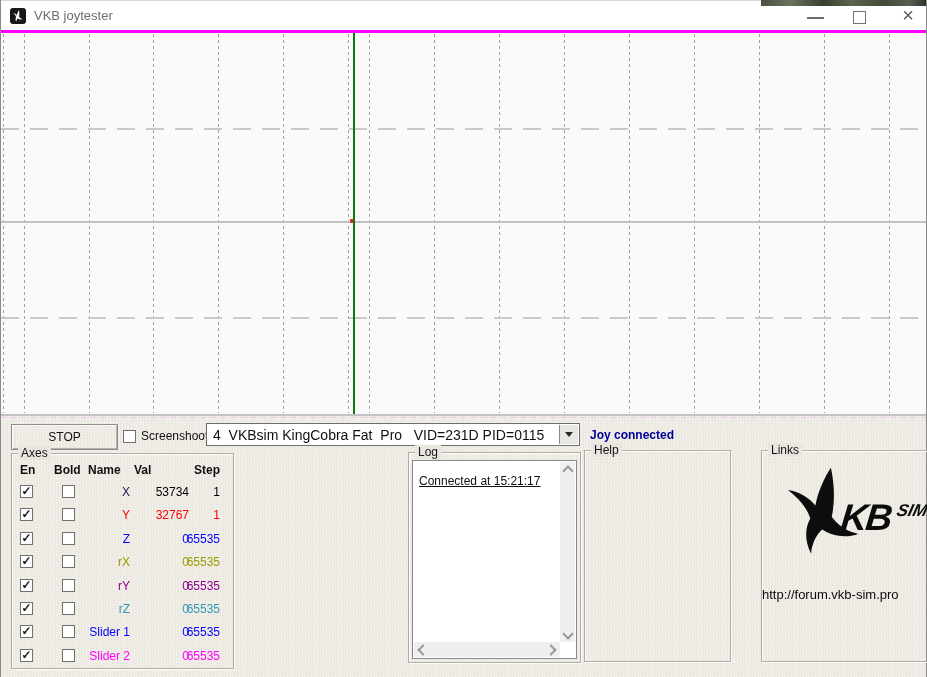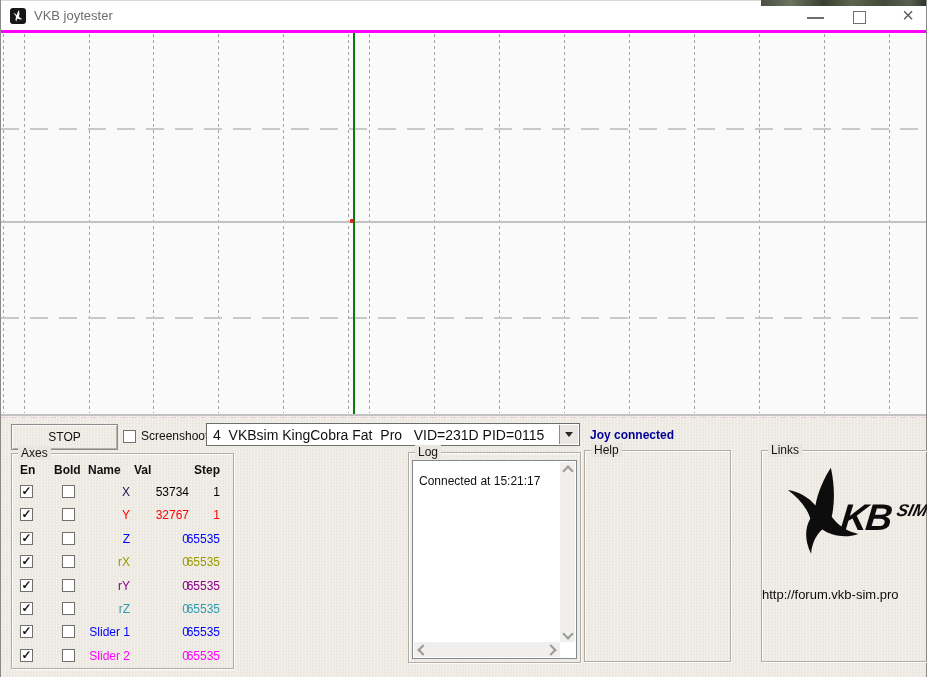--- a/index.html
+++ b/index.html
@@ -61,21 +61,21 @@
   .ax-row{position:relative;height:23.4px;}
   .ax-row .c-en{position:absolute;left:8px;top:4px;}
   .ax-row .c-bold{position:absolute;left:50px;top:4px;}
   .ax-row .c-name{position:absolute;left:58px;top:4px;width:60px;text-align:right;font-size:12px;}
   .ax-row .c-val{position:absolute;left:120px;top:4px;width:57px;text-align:right;font-size:12px;}
   .ax-row .c-step{position:absolute;left:170px;top:4px;width:38px;text-align:right;font-size:12px;}
   
   .listbox{position:absolute;background:#fff;border:1px solid #848a92;box-sizing:border-box;}
   .lb-buttons{left:3px;top:7px;width:161px;height:199px;}
   .lb-log{left:3px;top:7px;width:165px;height:199px;}
-  .log-lines{position:absolute;left:6px;top:12px;right:18px;font-size:12px;color:#101010;line-height:16px;}
+  .log-lines{position:absolute;left:6px;top:12px;right:18px;font-size:12px;color:#101010;line-height:16px;text-decoration:underline;}
   .vscroll{position:absolute;top:1px;right:1px;bottom:16px;width:15px;background:#f1efed;}
   .hscroll{position:absolute;left:1px;right:16px;bottom:1px;height:15px;background:#f1efed;}
   .chev{display:block;width:6px;height:6px;border:solid #9a9a9a;border-width:0 2px 2px 0;}
   .chev.up{transform:rotate(-135deg);margin:5px auto 0;}
   .chev.down{transform:rotate(45deg);margin:0 auto;}
   .vscroll .chev.down{position:absolute;bottom:4px;left:4px;}
   .hscroll .chev.left{position:absolute;left:5px;top:4px;transform:rotate(135deg);}
   .hscroll .chev.right{position:absolute;right:5px;top:4px;transform:rotate(-45deg);}
   
   .help-text{position:absolute;left:9px;top:16px;font-size:12px;color:#101010;line-height:15px;}

